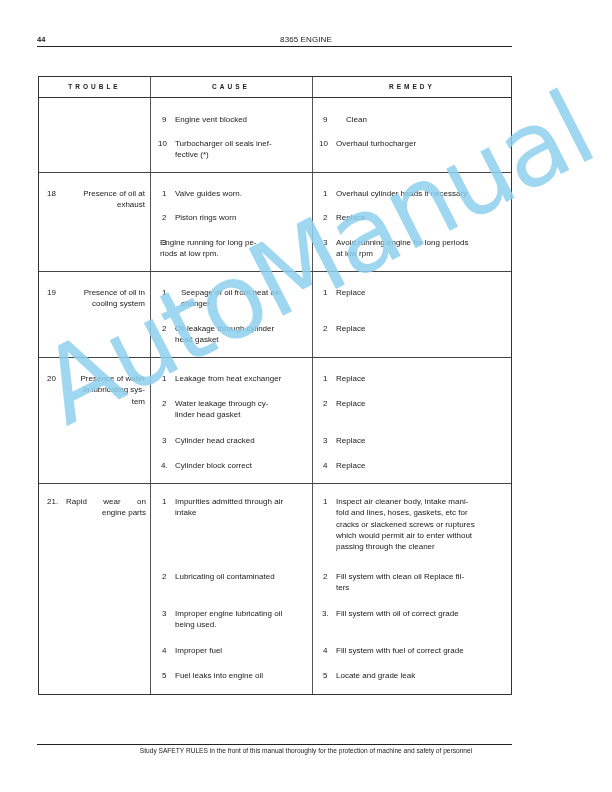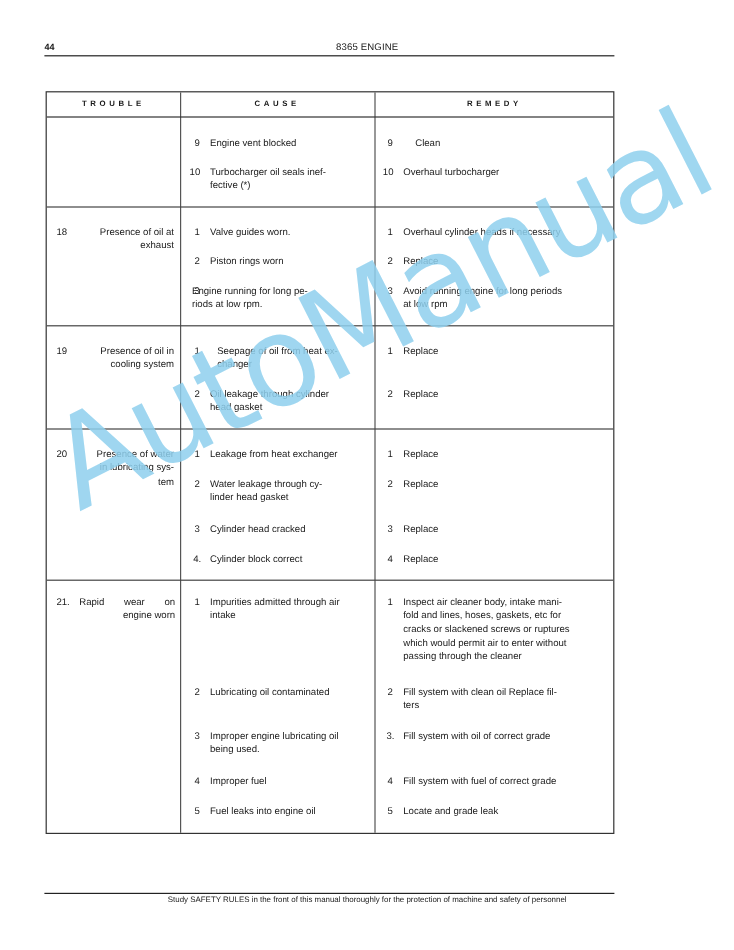--- a/index.html
+++ b/index.html
@@ -174,21 +174,21 @@
     <div class="cell-text" style="left:280px;top:383px;width:187px">
       <span class="num" style="left:4px">4</span>
       <span class="txt" style="left:17px;width:170px">Replace</span>
     </div>
   </div>
 
   <div>
     <div class="cell-text trouble" style="left:8px;top:419px;width:100px">
       <span class="num">21.</span>
       <span class="txt" style="left:19px;width:80px;text-align:justify;text-align-last:justify">Rapid wear on</span>
-      <span class="txt" style="left:19px;top:11.3px;width:80px">engine worn</span>
+      <span class="txt" style="left:19px;top:11.3px;width:80px">engine parts</span>
     </div>
     <div class="cell-text" style="left:119px;top:419px;width:147px">
       <span class="num" style="left:4px">1</span>
       <span class="txt" style="left:17px;width:130px">Impurities admitted through air<br>intake</span>
     </div>
     <div class="cell-text" style="left:280px;top:419px;width:187px">
       <span class="num" style="left:4px">1</span>
       <span class="txt" style="left:17px;width:171px">Inspect air cleaner body, intake mani-<br>fold and lines, hoses, gaskets, etc for<br>cracks or slackened screws or ruptures<br>which would permit air to enter without<br>passing through the cleaner</span>
     </div>
     <div class="cell-text" style="left:119px;top:494px;width:147px">

